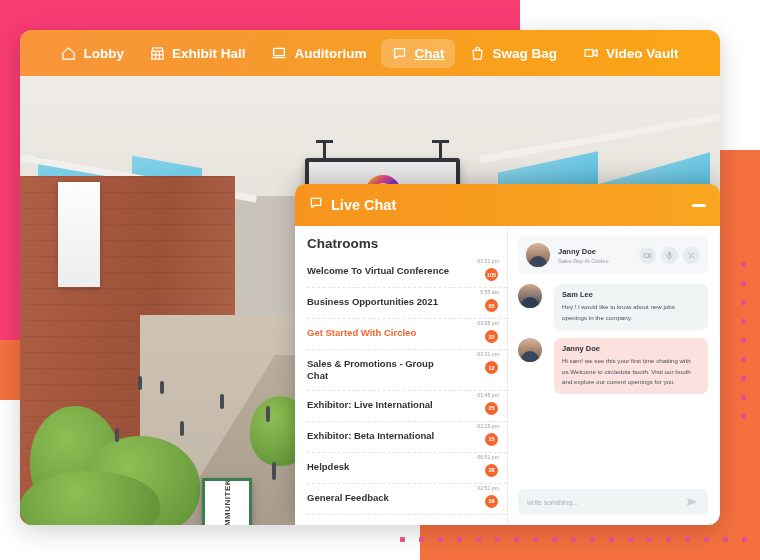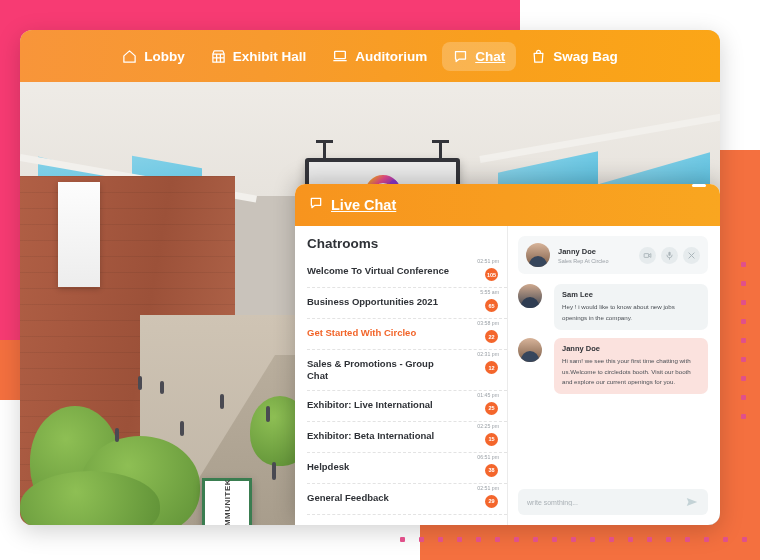--- a/index.html
+++ b/index.html
@@ -54,21 +54,21 @@
     border-radius: 12px;
     overflow: hidden;
     z-index: 2;
     box-shadow: 0 6px 24px rgba(0,0,0,.18);
     background: #d9d4cd;
   }
 
   
   .navbar {
     position: relative;
-    height: 52px;
+    height: 46px;
     background: linear-gradient(95deg, #f8953a 0%, #f79a2e 35%, #f9a01c 70%, #fba617 100%);
     display: flex; align-items: center; justify-content: center;
     gap: 4px;
     z-index: 5;
   }
   .nav-item {
     display: flex; align-items: center; gap: 7px;
     padding: 7px 11px;
     border-radius: 8px;
     color: #ffffff;
@@ -185,24 +185,23 @@
     background: #ffffff;
     border-radius: 10px 10px 0 0;
     overflow: hidden;
     z-index: 10;
     box-shadow: 0 -4px 22px rgba(0,0,0,.22);
     display: flex; flex-direction: column;
   }
   .chat-head {
     height: 42px; flex: 0 0 42px;
     background: linear-gradient(90deg,#f7941e,#f9a620);
-    display: flex; justify-content: space-between;
+    display: flex; align-items: center; justify-content: space-between;
     padding: 0 14px;
     color: #fff;
-    text-decoration: underline;
   }
   .chat-head .left { display:flex; align-items:center; gap: 8px; }
   .chat-head .title { font-size: 14.5px; font-weight: 700; }
   .minimize { width: 14px; height: 3px; background: #fff; border-radius: 2px; cursor: pointer; }
 
   .chat-body { flex: 1; display: flex; min-height: 0; }
 
   
   .rooms {
     width: 213px; flex: 0 0 213px;
@@ -368,20 +367,29 @@
     <div class="nav-item">
       <span class="ico">
         <svg width="15" height="15" viewBox="0 0 24 24" fill="none" stroke="#fff" stroke-width="2" stroke-linejoin="round">
           <path d="M5 7 H19 L18 21 H6 Z"></path>
             <path d="M9 7 V5 a3 3 0 0 1 6 0 V7"></path>
         </svg>
       </span>
       <span>Swag Bag</span>
     </div>
 
+    <div class="nav-item">
+      <span class="ico">
+        <svg width="16" height="16" viewBox="0 0 24 24" fill="none" stroke="#fff" stroke-width="2" stroke-linejoin="round">
+          <rect x="3" y="7" width="12" height="10" rx="1"></rect>
+            <path d="M15 11 L21 7 V17 L15 13 Z"></path>
+        </svg>
+      </span>
+      <span>Video Vault</span>
+    </div>
   </nav>
 
   <div class="scene">
     <div class="sky"></div>
 
     <div class="glass-panel" style="left:18px;top:92px;width:92px;height:58px;transform:skewY(14deg);"></div>
     <div class="glass-panel" style="left:112px;top:86px;width:70px;height:48px;transform:skewY(10deg);"></div>
     <div class="glass-panel" style="left:478px;top:86px;width:100px;height:52px;transform:skewY(-12deg);"></div>
     <div class="glass-panel" style="left:580px;top:92px;width:110px;height:56px;transform:skewY(-16deg);"></div>
 

